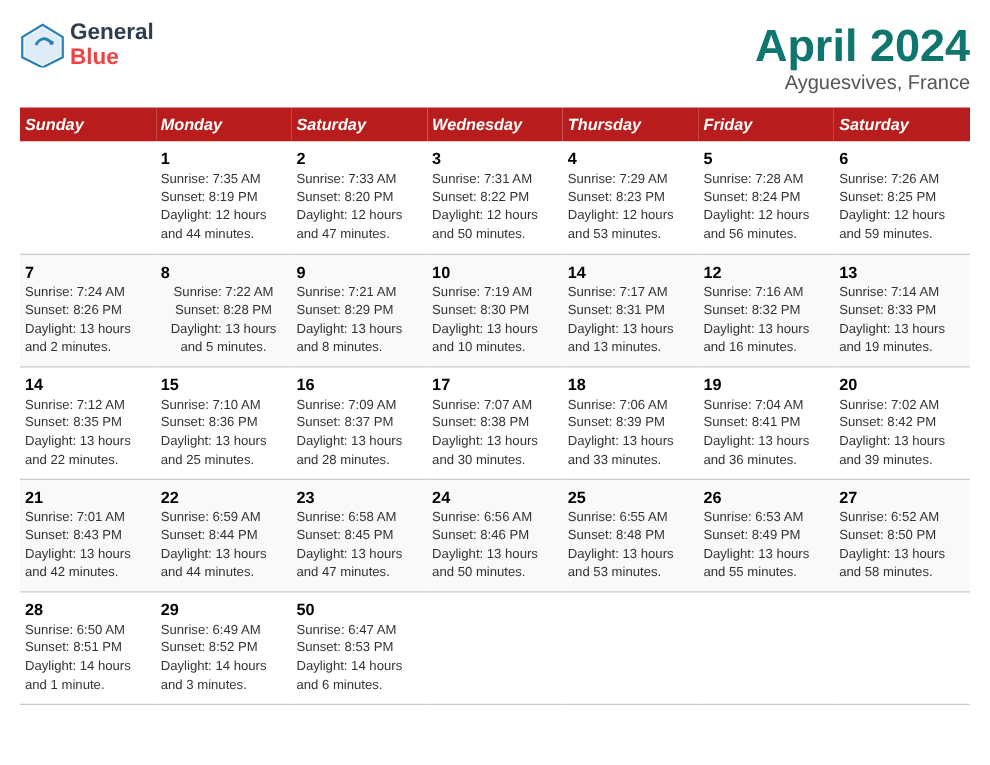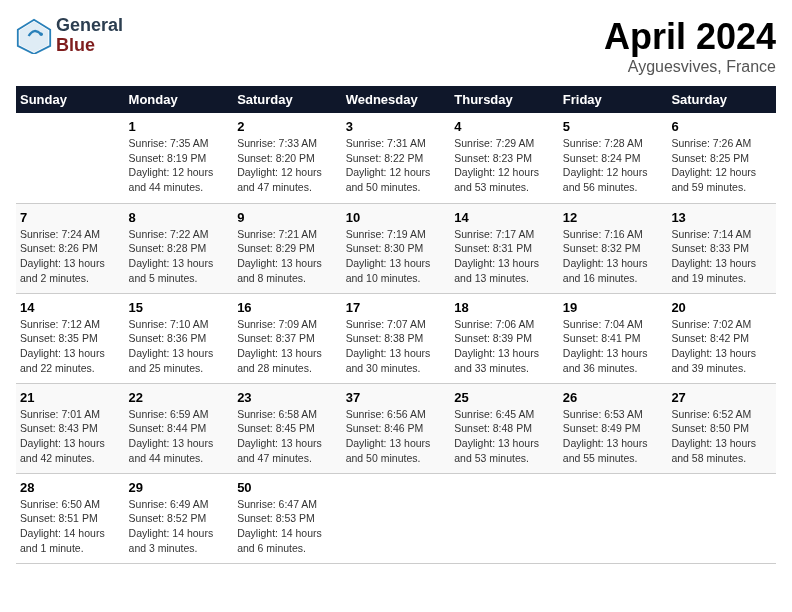--- a/index.html
+++ b/index.html
@@ -27,50 +27,51 @@
       line-height: 1.1;
     }
     .logo-general {
       font-size: 18px;
       font-weight: bold;
       color: #2c3e50;
     }
     .logo-blue {
       font-size: 18px;
       font-weight: bold;
-      color: #7f1d1d;
+      color: #ef4444;
     }
     .logo-icon {
       width: 36px;
       height: 36px;
     }
     .title-block {
       text-align: right;
     }
     .month-title {
       font-size: 36px;
       font-weight: bold;
-      color: #000000;
+      color: #0f766e;
     }
     .location {
       font-size: 16px;
       color: #555;
     }
     table {
       width: 100%;
       border-collapse: collapse;
       font-size: 11px;
     }
     thead tr th {
-      background-color: #0f172a;
+      background-color: #b91c1c;
       color: #fff;
       padding: 6px 4px;
       text-align: left;
       font-size: 13px;
       font-weight: bold;
+      font-style: italic;
     }
     tbody tr {
       border-bottom: 1px solid #ccc;
     }
     tbody tr:nth-child(even) {
       background: #f9f9f9;
     }
     td {
       vertical-align: top;
       padding: 6px 4px;
@@ -175,21 +176,21 @@
       <tr class="week-row">
         <td>
           <span class="day-num">7</span>
           <div class="day-detail" style="white-space: pre-line;">Sunrise: 7:24 AM
 Sunset: 8:26 PM
 Daylight: 13 hours
 and 2 minutes.</div>
         </td>
         <td>
           <span class="day-num">8</span>
-          <div class="day-detail" style="white-space: pre-line;">Sunrise: 7:22 AM
+          <div class="day-detail" style="white-space: pre-line; text-align: center;">Sunrise: 7:22 AM
 Sunset: 8:28 PM
 Daylight: 13 hours
 and 5 minutes.</div>
         </td>
         <td>
           <span class="day-num">9</span>
           <div class="day-detail" style="white-space: pre-line;">Sunrise: 7:21 AM
 Sunset: 8:29 PM
 Daylight: 13 hours
 and 8 minutes.</div>
@@ -290,29 +291,29 @@
 and 44 minutes.</div>
         </td>
         <td>
           <span class="day-num">23</span>
           <div class="day-detail" style="white-space: pre-line;">Sunrise: 6:58 AM
 Sunset: 8:45 PM
 Daylight: 13 hours
 and 47 minutes.</div>
         </td>
         <td>
-          <span class="day-num">37</span>
+          <span class="day-num">24</span>
           <div class="day-detail" style="white-space: pre-line;">Sunrise: 6:56 AM
 Sunset: 8:46 PM
 Daylight: 13 hours
 and 50 minutes.</div>
         </td>
         <td>
           <span class="day-num">25</span>
-          <div class="day-detail" style="white-space: pre-line;">Sunrise: 6:45 AM
+          <div class="day-detail" style="white-space: pre-line;">Sunrise: 6:55 AM
 Sunset: 8:48 PM
 Daylight: 13 hours
 and 53 minutes.</div>
         </td>
         <td>
           <span class="day-num">26</span>
           <div class="day-detail" style="white-space: pre-line;">Sunrise: 6:53 AM
 Sunset: 8:49 PM
 Daylight: 13 hours
 and 55 minutes.</div>

